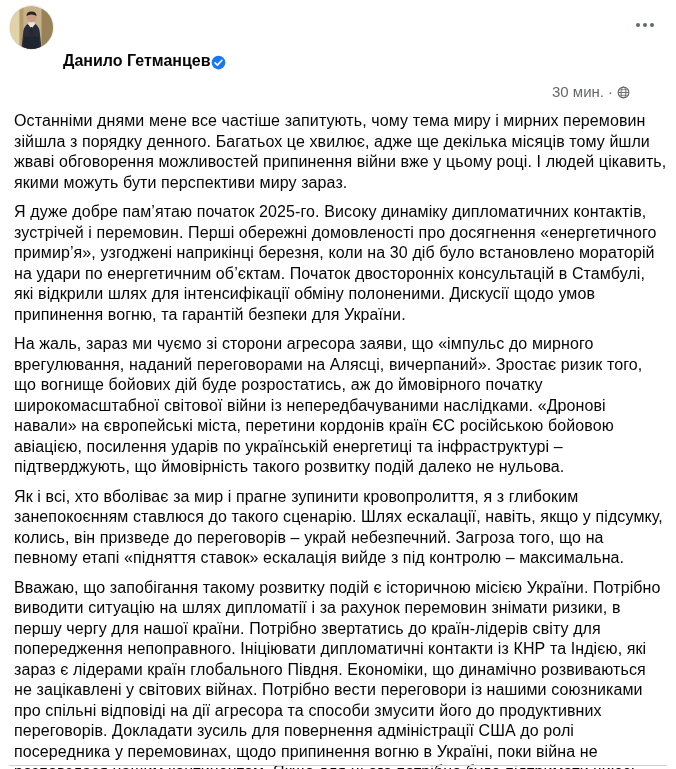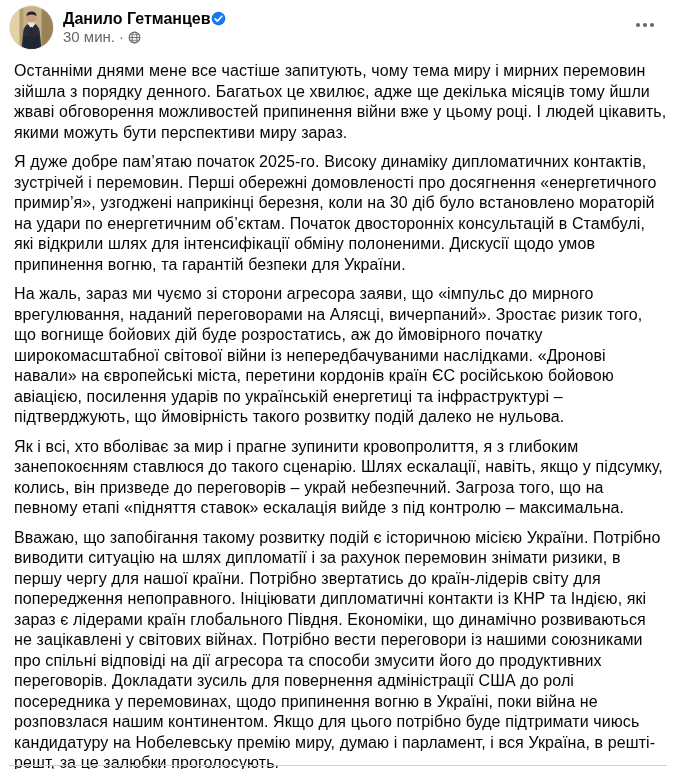--- a/index.html
+++ b/index.html
@@ -27,44 +27,46 @@
     border: 1px solid rgba(0,0,0,0.08);
   }
   .avatar svg { display: block; width: 100%; height: 100%; }
   .header-info {
     margin-left: 9px;
     flex: 1 1 auto;
     padding-top: 4px;
   }
   .name-row {
     display: flex;
-    align-items: center;
+    align-items: flex-end;
     gap: 0;
+    margin-top: 42px;
   }
   .author-name {
     font-size: 16px;
     font-weight: 700;
     color: #050505;
     line-height: 19px;
     cursor: pointer;
   }
   .verified-badge {
     width: 15px;
     height: 15px;
     display: inline-block;
     flex: 0 0 15px;
   }
   .meta-row {
     display: flex;
     align-items: center;
     gap: 4px;
-    margin-top: 0;
+    margin-top: 13px;
     font-size: 15px;
     color: #65676B;
     line-height: 17px;
+    justify-content: flex-end;
   }
   .meta-sep { color: #65676B; }
   .globe-icon { width: 13px; height: 13px; display: inline-block; margin-top: 1px; }
   .more-options {
     margin-left: auto;
     margin-top: 12px;
     margin-right: 4px;
     display: flex;
     gap: 3px;
     align-items: center;

